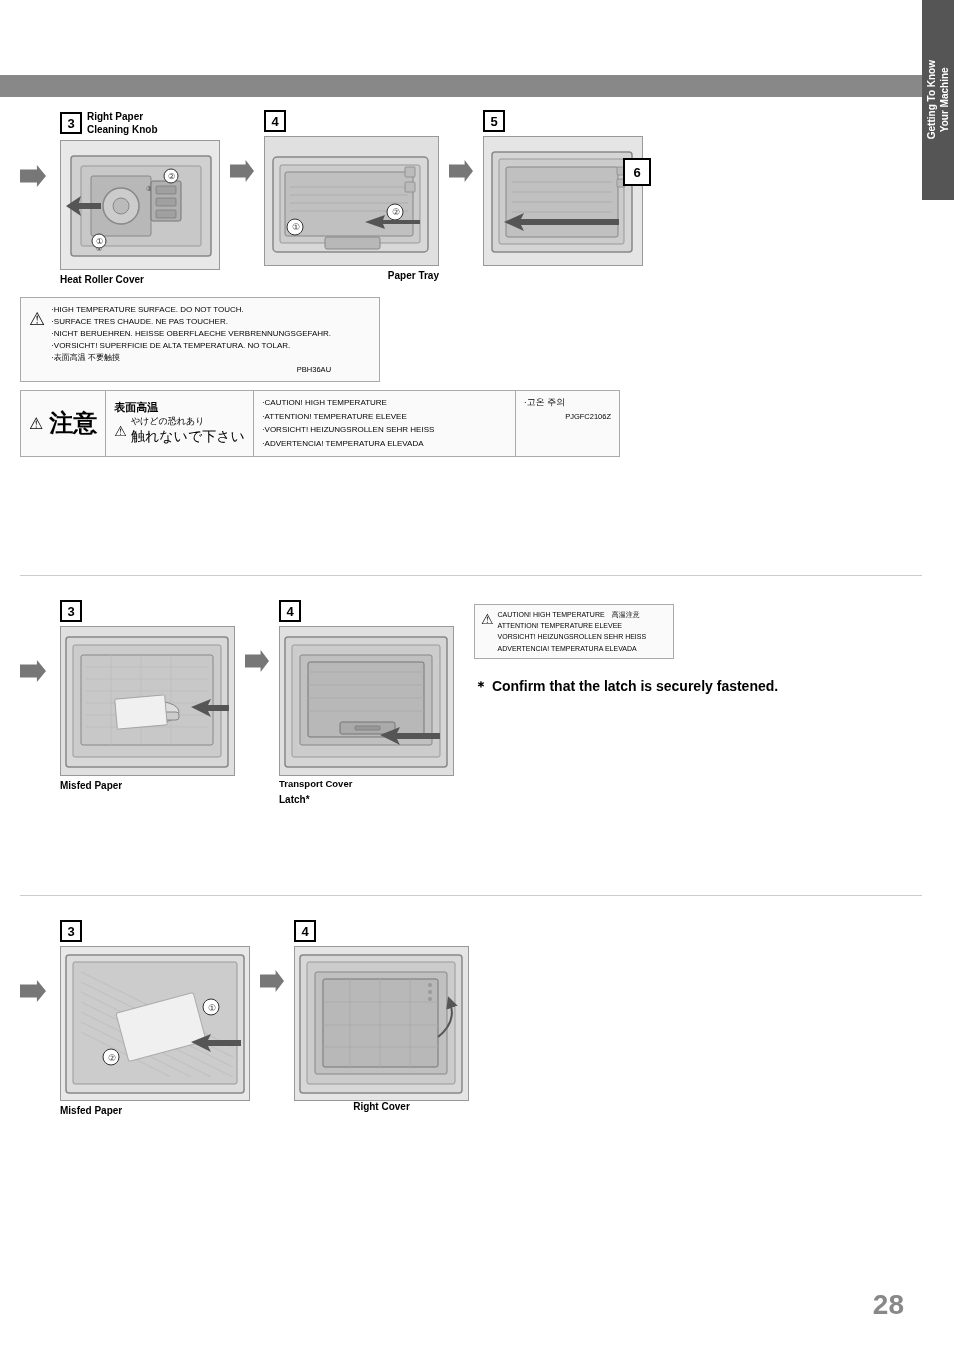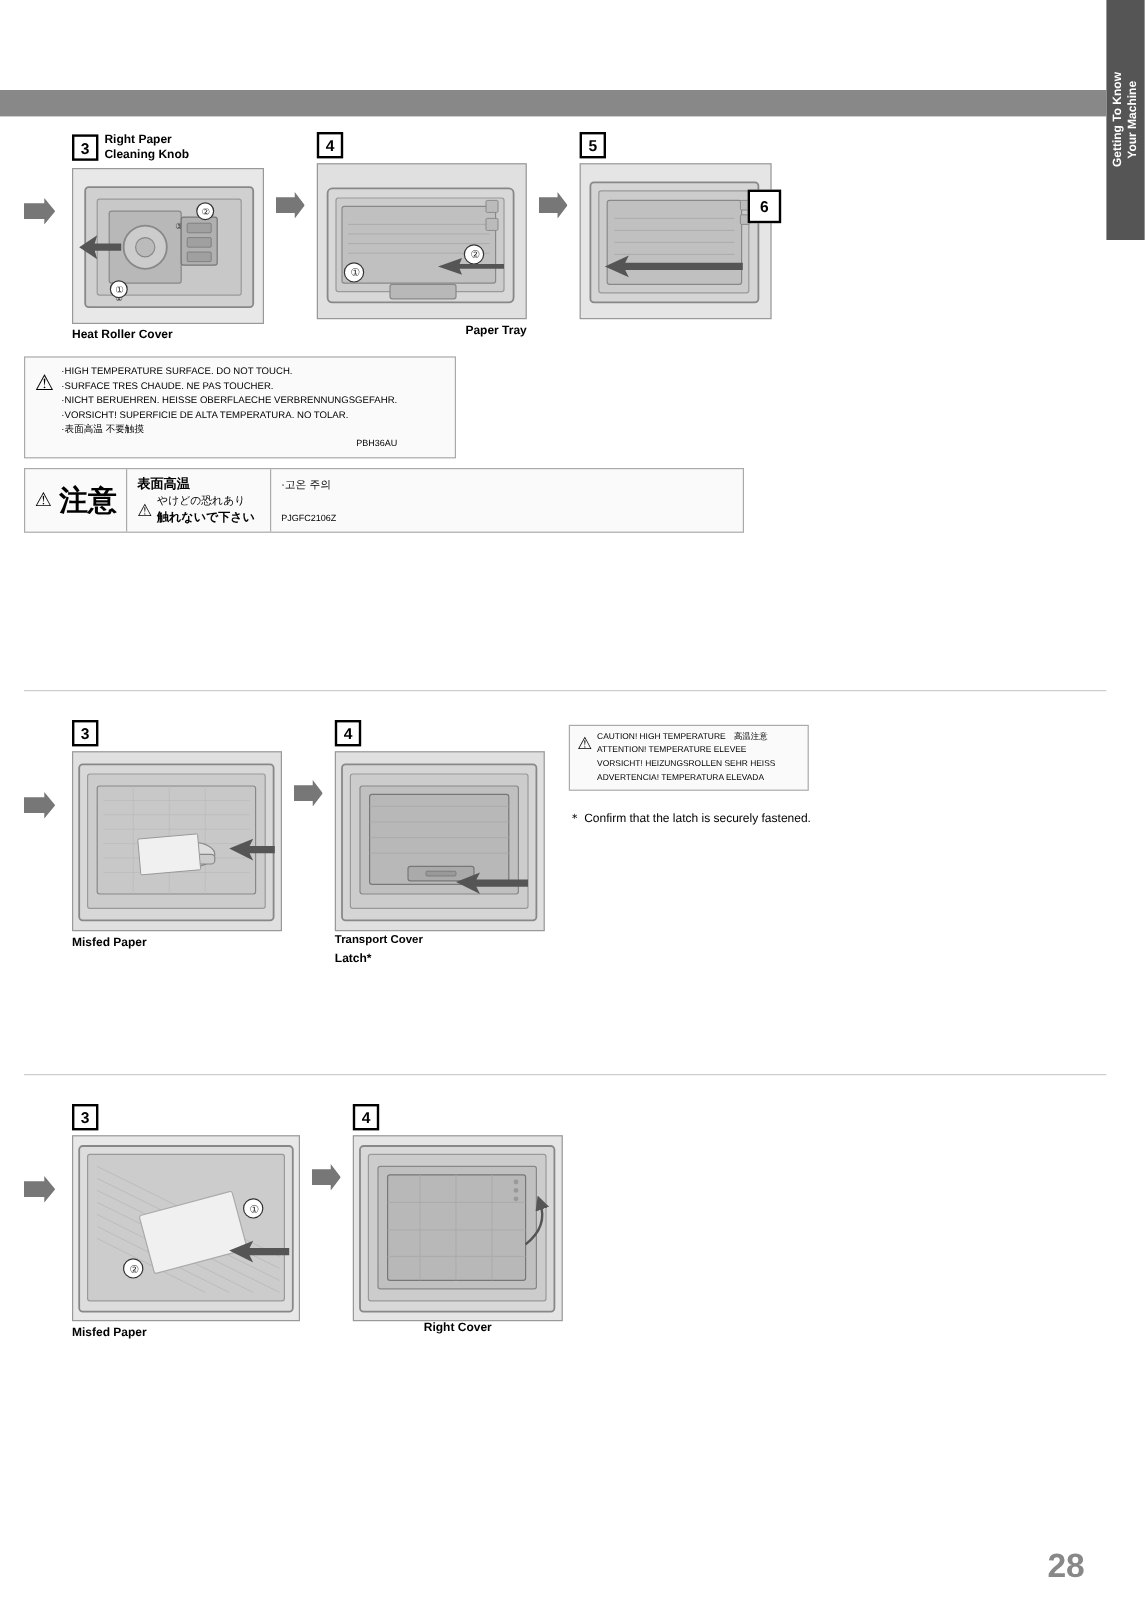--- a/index.html
+++ b/index.html
@@ -191,23 +191,24 @@
       font-size: 7.5px;
       line-height: 1.5;
       background: #fafafa;
       display: flex;
       align-items: flex-start;
       gap: 4px;
       max-width: 200px;
     }
 
     .confirm-text {
-      font-size: 10px;
+      font-size: 14px;
       line-height: 1.6;
       margin-top: 8px;
+      font-weight: bold;
     }
   </style>
 </head>
 <body>
 
 <div class="side-tab">
   <div class="side-tab-text">
     <span>Getting To Know</span><br>
     <span>Your Machine</span>
   </div>
@@ -342,25 +343,33 @@
     <div class="caution-cell" style="min-width:80px;">
       <span style="font-size:16px;margin-right:6px;">⚠</span>
       <span class="caution-jp-big">注意</span>
     </div>
     <div class="caution-cell" style="min-width:120px;flex-direction:column;align-items:flex-start;">
       <span style="font-size:11px;font-weight:bold;">表面高温</span>
       <div style="display:flex;align-items:center;gap:4px;">
         <span style="font-size:14px;">⚠</span>
         <div>
           <div style="font-size:9px;">やけどの恐れあり</div>
-          <div style="font-size:10px;font-weight:bold;">触れないで下さい</div>
+          <div style="font-size:14px;">触れないで下さい</div>
         </div>
       </div>
     </div>
-    <div class="caution-cell" style="min-width:80px;flex-direction:column;align-items:flex-start;">
+    <div class="caution-cell" style="flex:1;flex-direction:column;align-items:flex-start;">
+      <div style="font-size:8px;line-height:1.7;">
+        <div>·CAUTION! HIGH TEMPERATURE</div>
+        <div>·ATTENTION! TEMPERATURE ELEVEE</div>
+        <div>·VORSICHT! HEIZUNGSROLLEN SEHR HEISS</div>
+        <div>·ADVERTENCIA! TEMPERATURA ELEVADA</div>
+      </div>
+    </div>
+    <div class="caution-cell" style="min-width:80px;flex-direction:row;align-items:flex-start;">
       <div style="font-size:9px;">·고온 주의</div>
       <div style="font-size:7.5px;margin-top:16px;">PJGFC2106Z</div>
     </div>
   </div>
 
 </div>
 
 <div class="section-divider" style="top:575px;"></div>
 
 <div class="section2">

